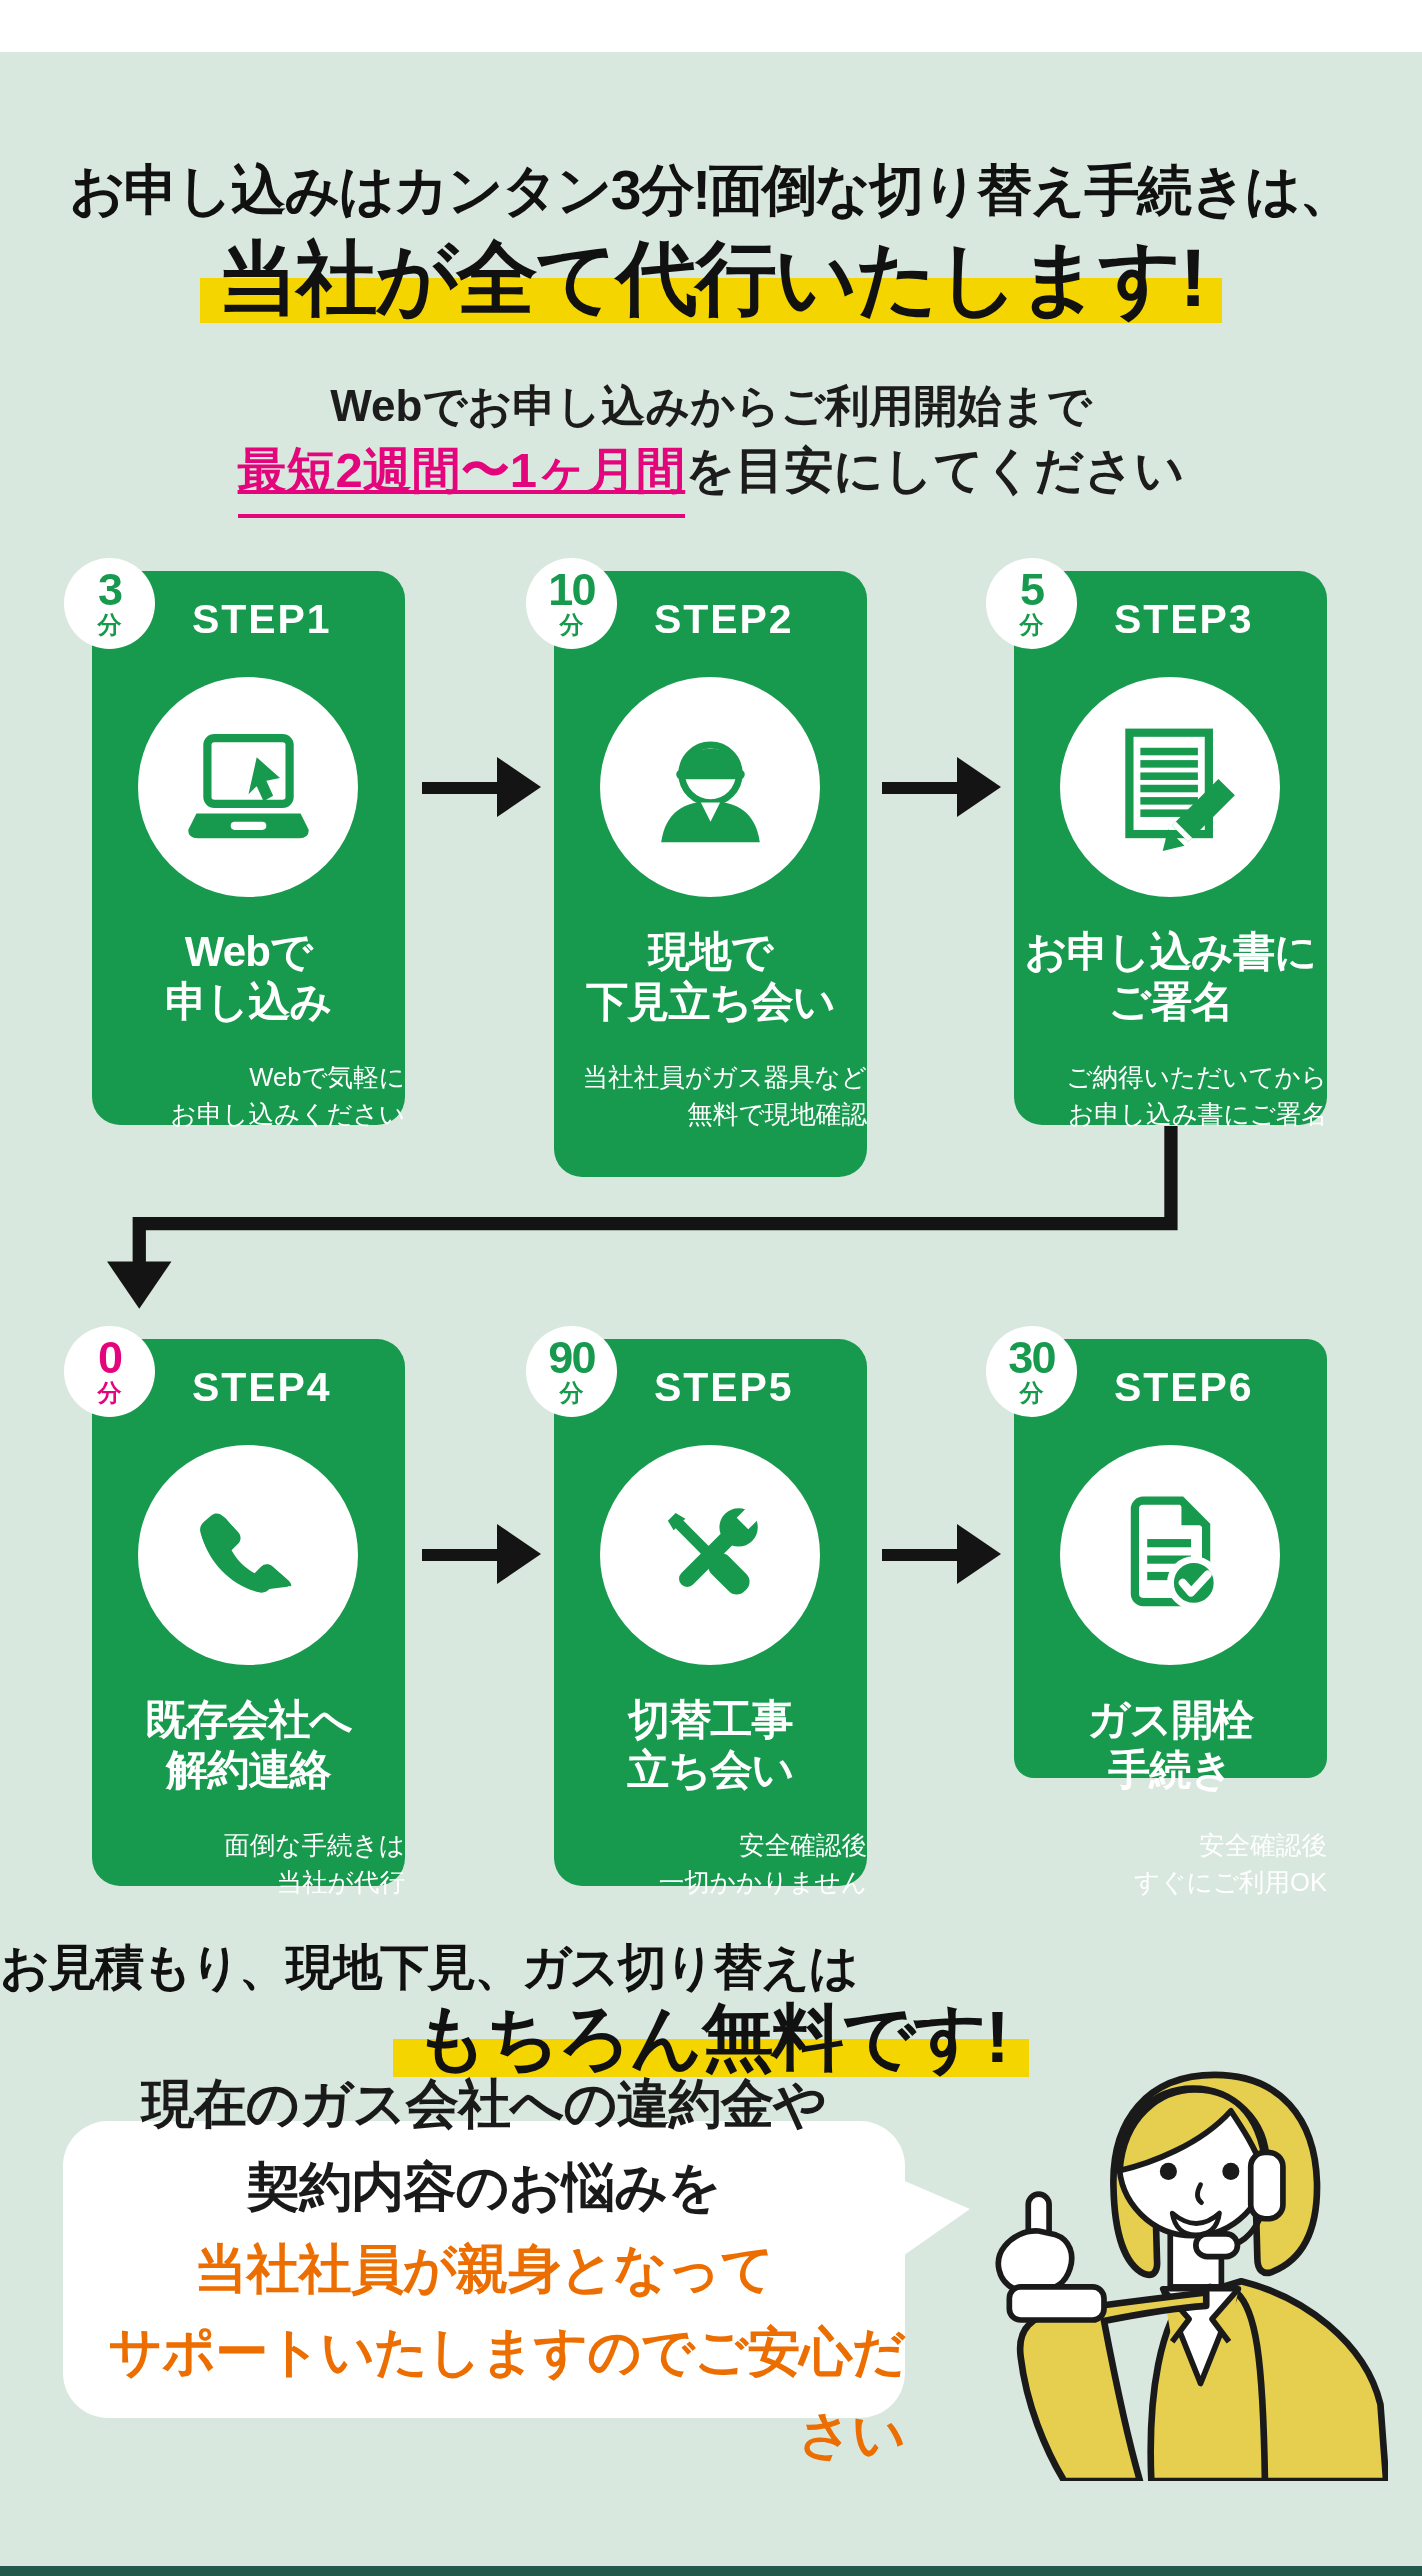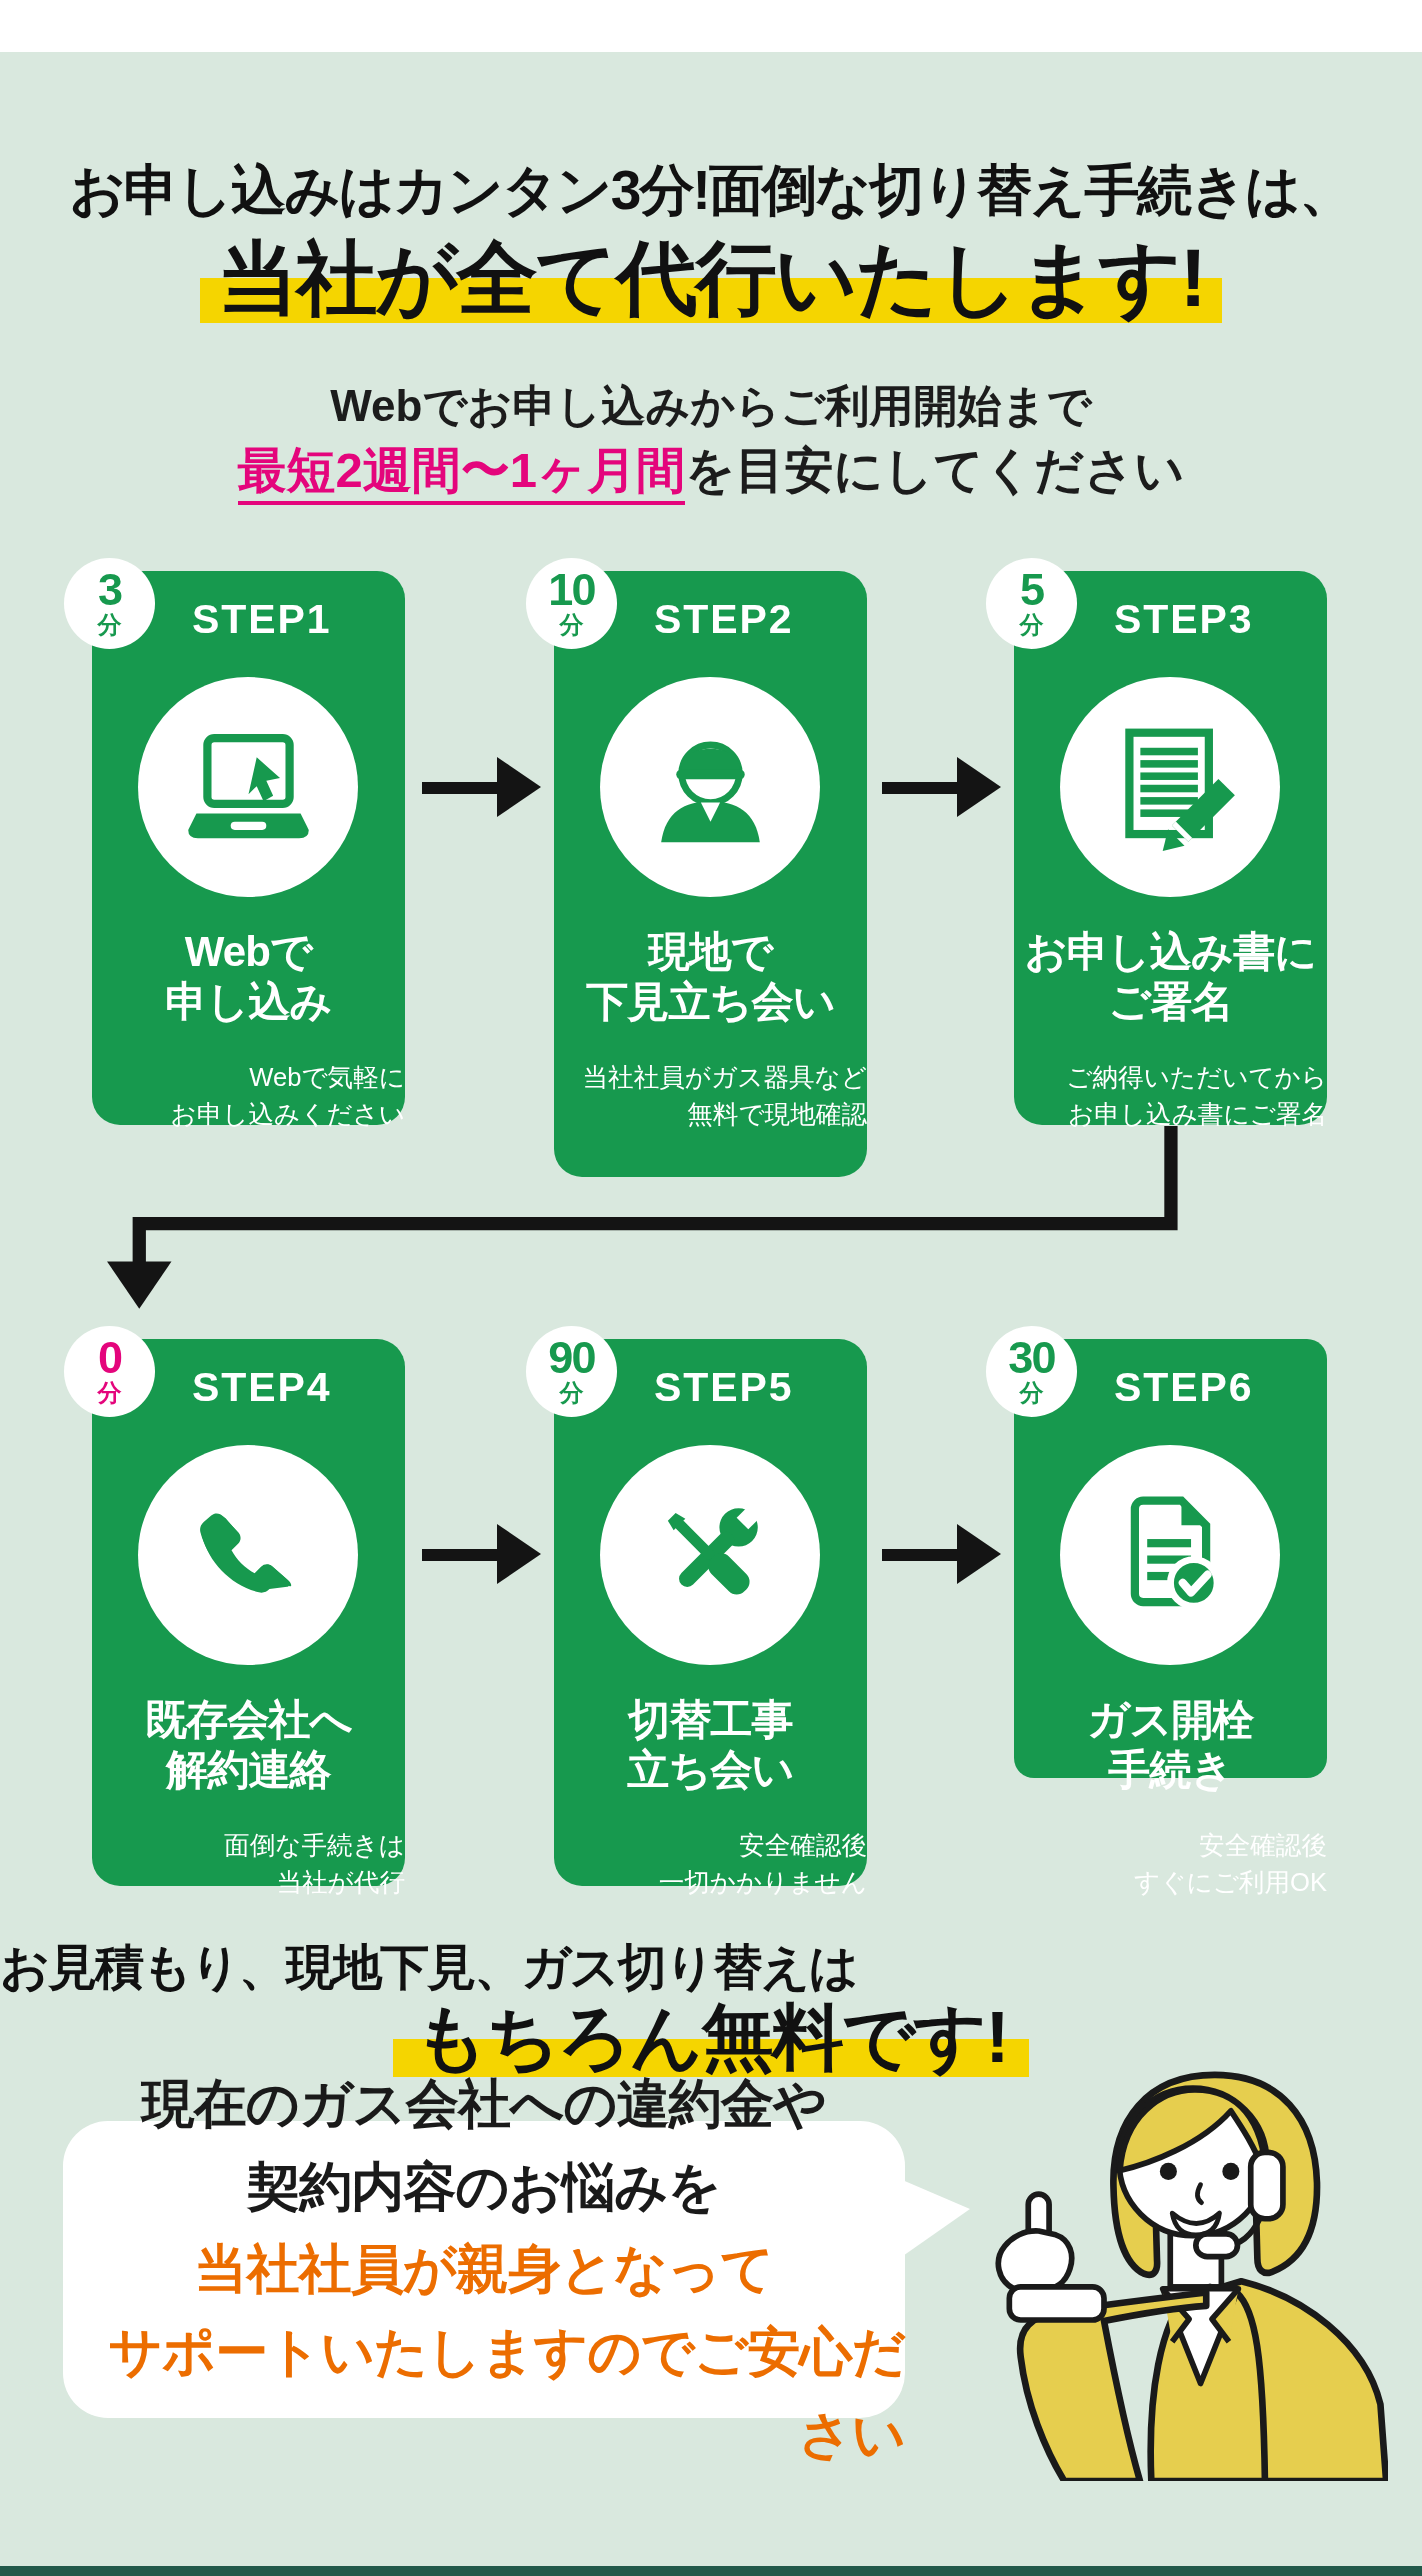--- a/index.html
+++ b/index.html
@@ -16,21 +16,21 @@
   .headline-line1{position:absolute;top:154px;left:0;width:100%;text-align:center;
     font-size:55px;font-weight:900;color:var(--text-black);letter-spacing:-1.9px;white-space:nowrap;}
   .headline-line2{position:absolute;top:225px;left:0;width:100%;text-align:center;
     font-size:81px;font-weight:900;color:var(--text-black);letter-spacing:-1.9px;white-space:nowrap;}
   .hl-yellow{background:linear-gradient(to bottom,transparent 50%,var(--highlight-yellow) 50%);padding:0 17px;}
 
   .subtitle-line1{position:absolute;top:377px;left:0;width:100%;text-align:center;
     font-size:44px;font-weight:600;color:#1c1c1c;}
   .subtitle-line2{position:absolute;top:438px;left:0;width:100%;text-align:center;
     font-size:49px;font-weight:600;color:#1c1c1c;}
-  .pink-underline{color:var(--accent-pink);font-weight:700;border-bottom:4.7px solid var(--accent-pink);padding-bottom:4px;}
+  .pink-underline{color:var(--accent-pink);font-weight:700;border-bottom:4.7px solid var(--accent-pink);padding-bottom:17px;text-decoration:underline;}
 
   .step-card{position:absolute;width:313px;background:var(--card-green);border-radius:28px;}
   .badge{position:absolute;left:-28px;top:-13.3px;width:91px;height:91px;border-radius:50%;
     background:#ffffff;text-align:center;}
   .badge-num{font-size:45px;font-weight:800;color:var(--card-green);line-height:1;margin-top:9.5px;letter-spacing:-1.9px;}
   .badge-unit{font-size:24px;font-weight:800;color:var(--card-green);line-height:1;margin-top:0.9px;}
   .step-card.pink .badge-num,.step-card.pink .badge-unit{color:var(--accent-pink);}
   .step-label{position:absolute;left:100px;top:25px;color:#fff;font-size:41px;font-weight:700;letter-spacing:1.9px;}
   .icon-circle{position:absolute;left:46px;top:106px;width:220px;height:220px;border-radius:50%;
     background:#fff;display:flex;align-items:center;justify-content:center;}

